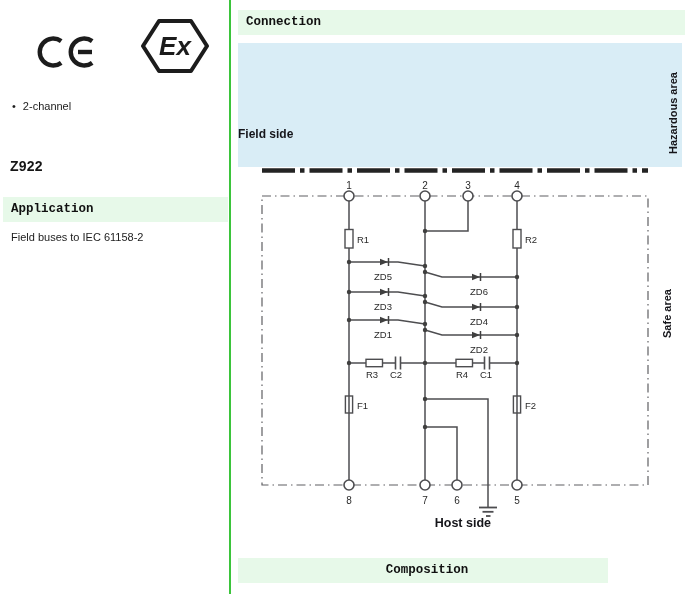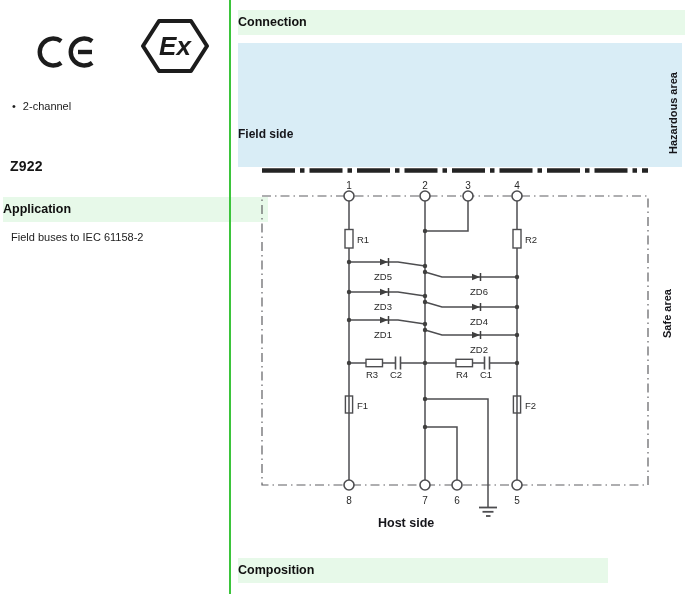--- a/index.html
+++ b/index.html
@@ -19,35 +19,35 @@
     color:var(--ink);
     overflow:hidden;
   }
   
   .bullets{position:absolute;left:12px;top:97px;font-size:11px;line-height:19.5px;color:#1c1c1c;}
   .bullet-row{white-space:nowrap;}
   .bullet-row::before{content:"•";margin-right:7px;font-size:11px;}
   .model{position:absolute;left:10px;top:158px;font-size:14px;font-weight:bold;letter-spacing:.2px;}
   .section-bar{
     position:absolute;height:25px;background:var(--section-bg);
-    font-size:12.5px;font-weight:bold;line-height:25px;padding-left:0;color:#101010;
+    font-size:12.5px;font-weight:bold;line-height:25px;padding-left:8px;color:#101010;font-family:Liberation Mono, monospace;
   }
   .app-text{position:absolute;left:11px;top:231px;font-size:11px;color:#1c1c1c;}
   
   .divider{position:absolute;left:229px;top:0;width:2px;height:594px;background:var(--accent-green);}
   
   .hazard-box{position:absolute;left:238px;top:43px;width:444px;height:124px;background:var(--hazard-bg);}
   .field-side{position:absolute;left:238px;top:127px;width:412px;text-align:left;font-size:12px;font-weight:bold;color:#15151a;}
   .v-label{
     position:absolute;font-size:11px;font-weight:bold;color:#15151a;
     text-align:center;transform:rotate(-90deg);white-space:nowrap;
   }
   .hazard-label{left:612px;top:106px;width:122px;height:14px;line-height:14px;}
   .safe-label{left:627px;top:307px;width:80px;height:13px;line-height:13px;}
-  .host-side{position:absolute;left:378px;top:516px;width:100px;text-align:left;font-size:12.5px;font-weight:bold;color:#15151a;}
+  .host-side{position:absolute;left:391px;top:516px;width:100px;text-align:right;font-size:12.5px;font-weight:bold;color:#15151a;}
   svg text{font-family:"Liberation Sans", sans-serif;fill:#2a2a2a;}
   .clabel{font-size:9.5px;}
   .tnum{font-size:10px;text-anchor:middle;}
   .logo-svg{position:absolute;}
 </style>
 </head>
 <body>
 
 <svg class="logo-svg" style="left:36px;top:33px;" width="66" height="38" viewBox="0 0 66 38">
   <g fill="none" stroke="#1c1c1c" stroke-width="4.4" stroke-linecap="butt">
@@ -61,35 +61,35 @@
   <polygon points="2,29 18,4 50,4 66,29 50,54 18,54" fill="none" stroke="#1c1c1c" stroke-width="4" stroke-linejoin="round"></polygon>
   <text x="34" y="38" text-anchor="middle" style="font-size:26px;font-weight:bold;font-style:italic;fill:#1c1c1c;">Ex</text>
 </svg>
 
 <div class="bullets">
   <div class="bullet-row">2-channel</div>
 </div>
 
 <div class="model">Z922</div>
 
-<div class="section-bar" style="left:3px;top:197px;width:265px;">Application</div>
+<div class="section-bar" style="left:3px;top:197px;width:225px;">Application</div>
 
 <div class="app-text">Field buses to IEC 61158-2</div>
 
 <div class="divider"></div>
 
 <div class="section-bar" style="left:238px;top:10px;width:447px;">Connection</div>
 
 <div class="hazard-box"></div>
 <div class="field-side">Field side</div>
 <div class="v-label hazard-label">Hazardous area</div>
 <div class="v-label safe-label">Safe area</div>
 <div class="host-side">Host side</div>
 
-<div class="section-bar" style="left:238px;top:558px;width:370px;">Composition</div>
+<div class="section-bar" style="left:238px;top:558px;width:370px;text-align:center;">Composition</div>
 
 <svg style="position:absolute;left:0;top:0;" width="699" height="594" viewBox="0 0 699 594">
 
   <path d="M262,170.5 H648" stroke="#232323" stroke-width="4.5" fill="none" stroke-dasharray="33 5 4.5 5"></path>
   <path d="M262,196 H648 V485 H262 Z" stroke="#5f5f63" stroke-width="1.2" fill="none" stroke-dasharray="9 4 1.5 4"></path>
 
   <g stroke="#4d4d50" stroke-width="1.5" fill="none">
     <path d="M349,196 V485"></path>
     <path d="M425,196 V485"></path>
     <path d="M517,196 V485"></path>

